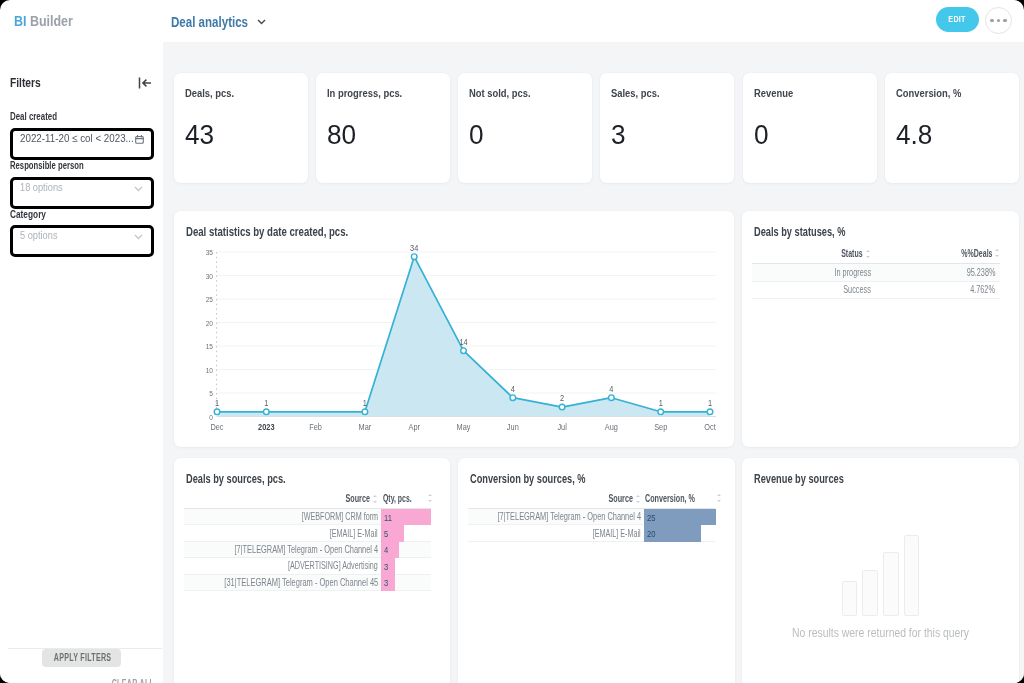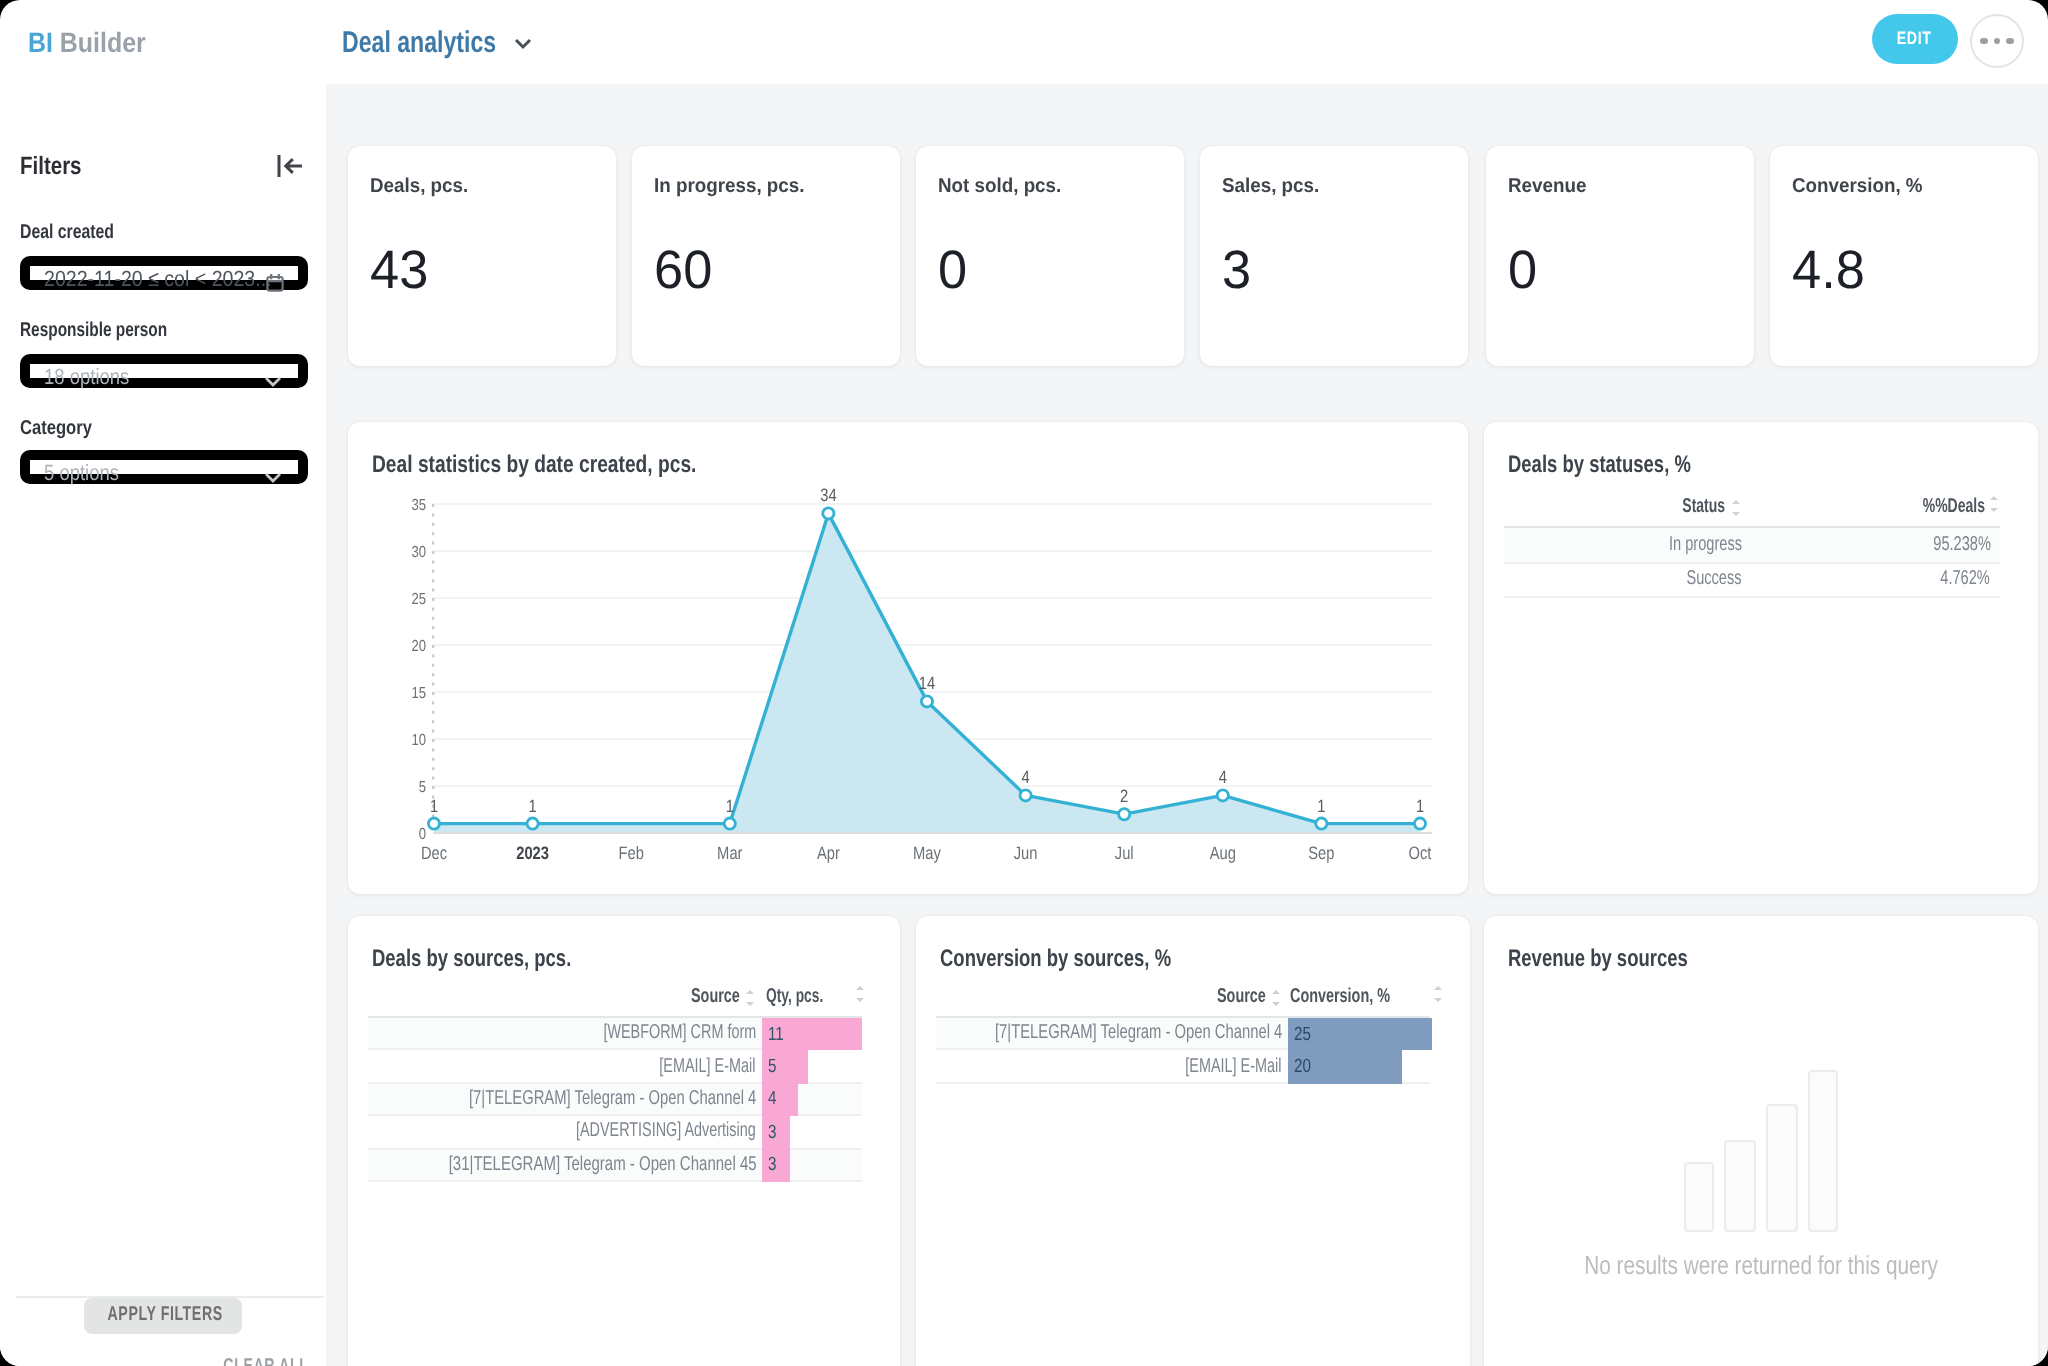--- a/index.html
+++ b/index.html
@@ -17,21 +17,21 @@
   #dash-title { left:171px; top:13px; font-size:15px; font-weight:bold; color:#3e79a7; }
   #edit-btn { left:936px; top:7px; width:43px; height:25px; border-radius:13px; background:#43c8ec;
               color:#fff; font-size:9px; font-weight:bold; letter-spacing:.4px; text-align:center; line-height:25px; }
   #menu-btn { left:985px; top:7px; width:27px; height:27px; border-radius:50%; border:1px solid #e3e4e5;
               display:flex; align-items:center; justify-content:center; gap:2.5px; }
   #menu-btn i { width:3.8px; height:3.8px; border-radius:50%; background:#9ba0a5; }
   
   #sidebar { left:0; top:42px; width:163px; bottom:0; background:#fff;margin-top:28px; }
   .flt-title { left:10px; top:6px; font-size:12.5px; font-weight:bold; color:#2c2e33; }
   .lbl { left:10px; font-size:10px; font-weight:bold; color:#33373d; }
-  .inp { left:10px; width:144px; height:17px; border:5px solid #000000; border-radius:5px;
+  .inp { left:10px; width:144px; height:32px; border:3px solid #000000; border-radius:5px;
          font-size:11px; color:#4d565f; line-height:15px; padding-left:7px; background:#fff; white-space:nowrap; }
   .inp.ph { color:#adb3ba; }
   #side-foot-line { left:8px; top:578px; width:154px; border-top:1px solid #e9ebec; }
   #apply-btn { left:42px; top:579px; width:79px; height:18px; background:#e3e4e4; border-radius:4px;
                font-size:10px; font-weight:bold; color:#6f6f6f; letter-spacing:.4px; text-align:center; line-height:18px; white-space:nowrap; }
   #clear-btn { left:0; top:608px; width:163px; text-align:right; font-size:10px; font-weight:bold;
                color:#9da1a5; letter-spacing:.4px; }
   
   #main { left:163px; top:42px; width:861px; bottom:0; background:#f4f5f6; }
   .card { position:absolute; background:#fff; border-radius:6px;
@@ -102,21 +102,21 @@
   </div>
 
   <div id="main" class="abs">
 
     <div class="card" style="left:11px;top:31px;width:134px;height:110px">
         <div class="kt"><i class="t" style="transform:scaleX(.94)">Deals, pcs.</i></div>
         <div class="kn"><i class="t" style="transform:scaleX(.97)">43</i></div>
       </div>
     <div class="card" style="left:153px;top:31px;width:134px;height:110px">
         <div class="kt"><i class="t" style="transform:scaleX(.94)">In progress, pcs.</i></div>
-        <div class="kn"><i class="t" style="transform:scaleX(.97)">60</i></div>
+        <div class="kn"><i class="t" style="transform:scaleX(.97)">80</i></div>
       </div>
     <div class="card" style="left:295px;top:31px;width:134px;height:110px">
         <div class="kt"><i class="t" style="transform:scaleX(.94)">Not sold, pcs.</i></div>
         <div class="kn"><i class="t" style="transform:scaleX(.97)">0</i></div>
       </div>
     <div class="card" style="left:437px;top:31px;width:134px;height:110px">
         <div class="kt"><i class="t" style="transform:scaleX(.94)">Sales, pcs.</i></div>
         <div class="kn"><i class="t" style="transform:scaleX(.97)">3</i></div>
       </div>
     <div class="card" style="left:580px;top:31px;width:134px;height:110px">

